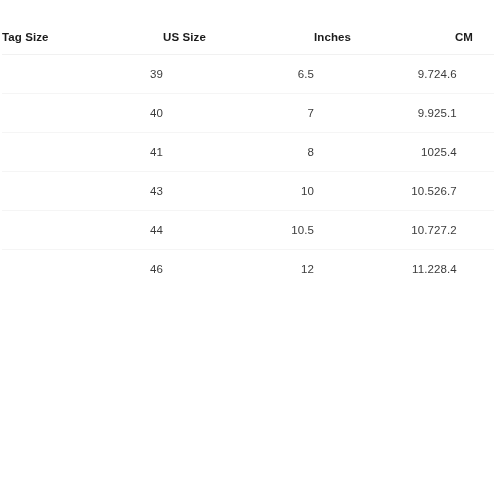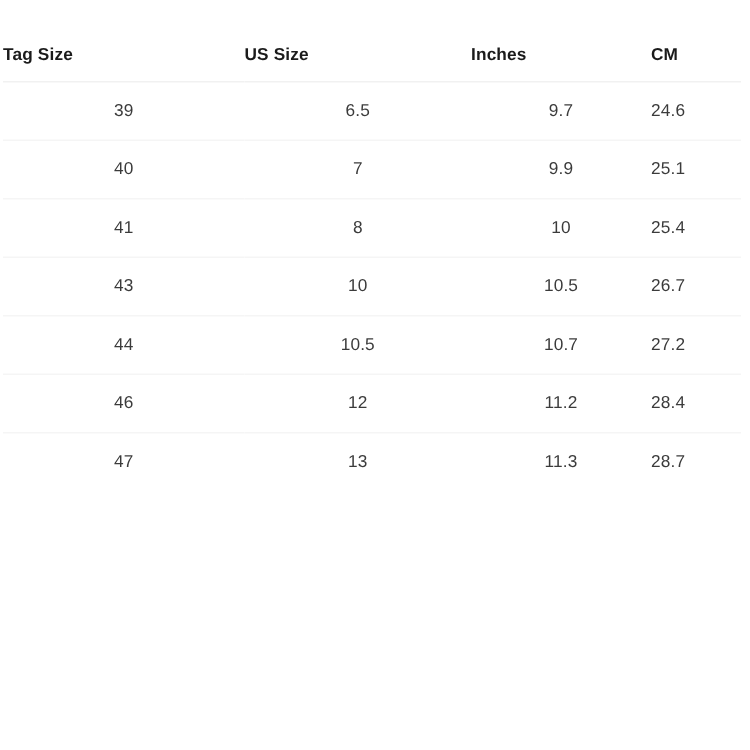--- a/index.html
+++ b/index.html
@@ -36,24 +36,24 @@
     font-size: 11.5px;
     font-weight: 700;
     color: #1b1b1b;
     letter-spacing: 0.1px;
     padding: 0 0 10px 0;
     vertical-align: bottom;
     line-height: 14px;
     border-bottom: 1px solid #f1f1f1;
     white-space: nowrap;
   }
-  thead th.align-right { text-align: left; }
+  thead th.align-right { text-align: center; }
 
   tbody td {
-    text-align: center;
+    text-align: right;
     font-size: 11.5px;
     font-weight: 400;
     color: #3b3b3b;
     letter-spacing: 0.1px;
     height: 38px;
     padding: 0;
     line-height: 38px;
     border-bottom: 1px solid #f5f5f5;
     white-space: nowrap;
   }
@@ -109,21 +109,15 @@
         <td>10.5</td>
         <td>10.7</td>
         <td class="align-right">27.2</td>
       </tr>
       <tr>
         <td>46</td>
         <td>12</td>
         <td>11.2</td>
         <td class="align-right">28.4</td>
       </tr>
-      <tr>
-        <td>47</td>
-        <td>13</td>
-        <td>11.3</td>
-        <td class="align-right">28.7</td>
-      </tr>
     </tbody>
   </table>
 </div>
 
 </body></html>

